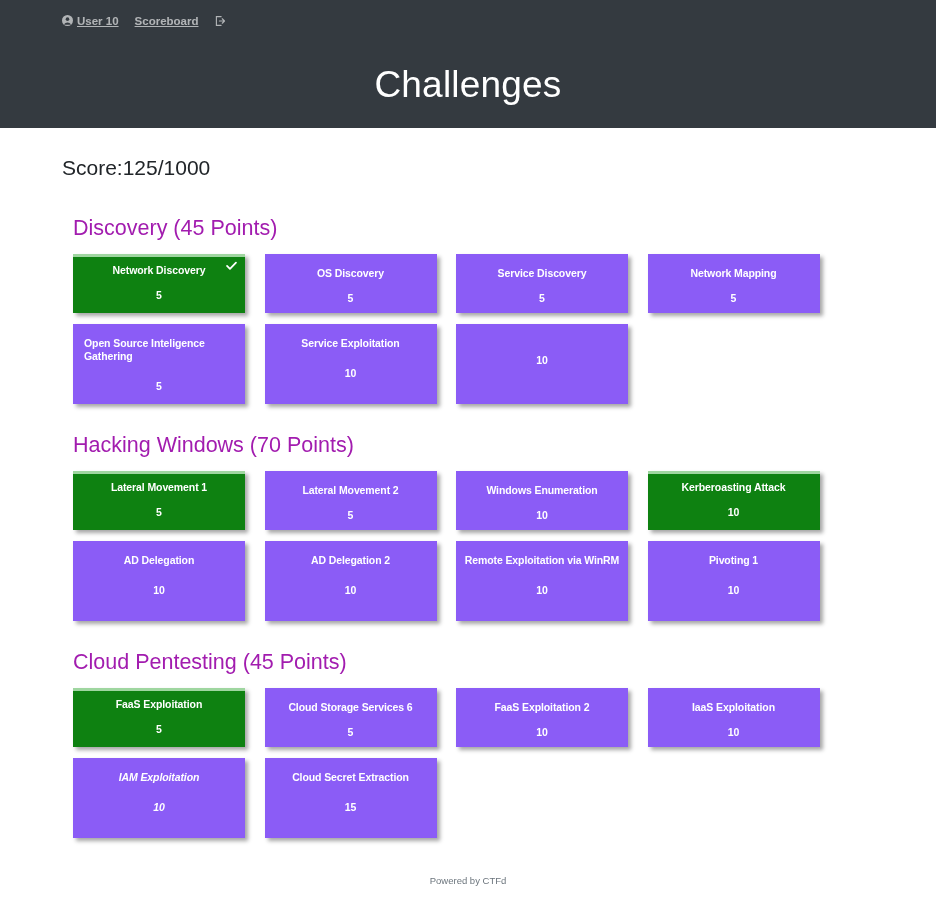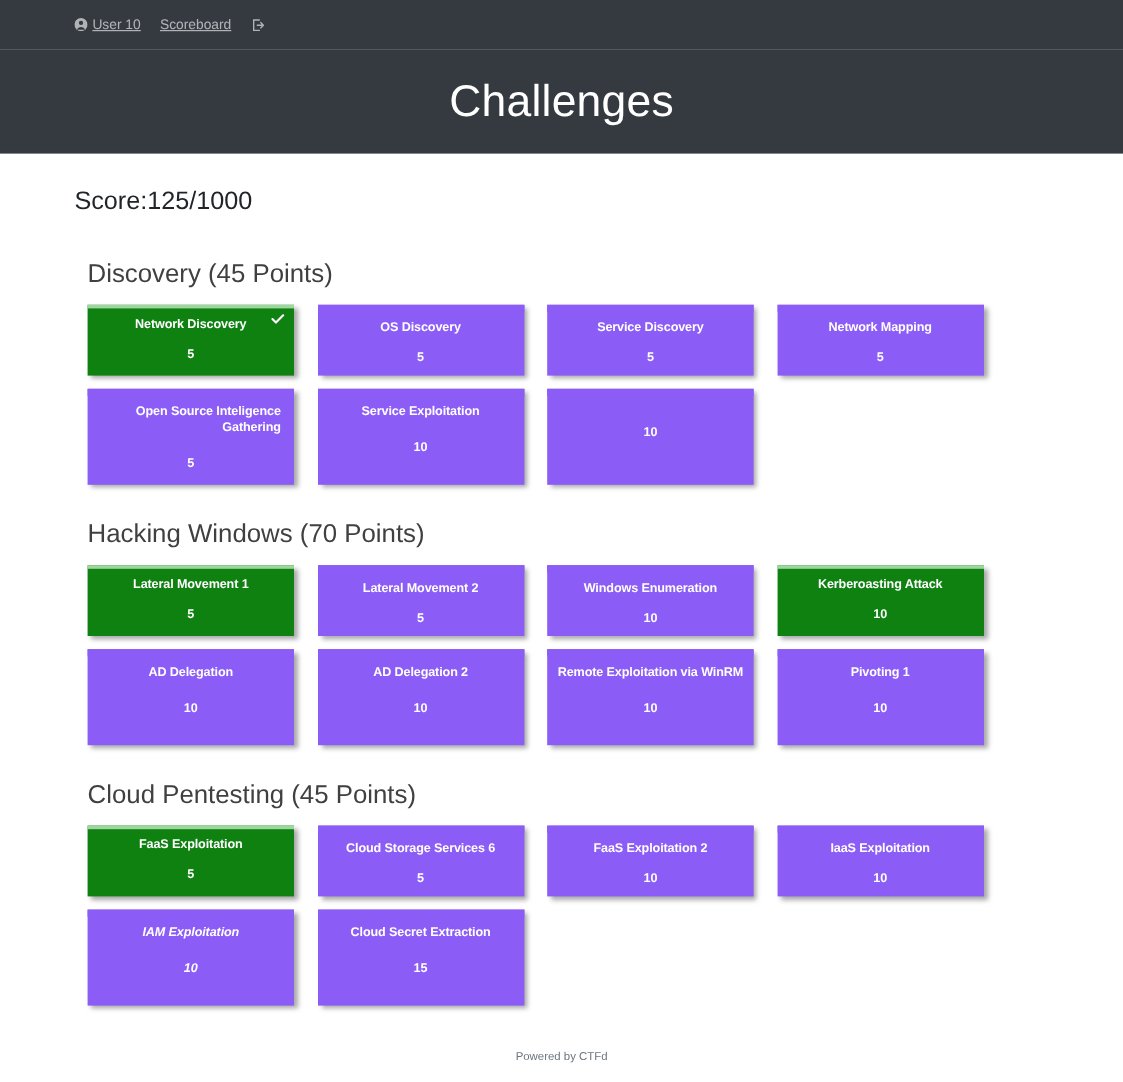--- a/index.html
+++ b/index.html
@@ -31,21 +31,21 @@
     white-space: nowrap;
   }
   .nav-right {
     display: flex;
     align-items: center;
     gap: 16px;
   }
   .nav-link {
     color: rgba(255,255,255,0.62);
     font-size: 11.5px;
-    font-weight: 400;
+    font-weight: 700;
     display: flex;
     align-items: center;
     gap: 4px;
     white-space: nowrap;
   }
   .nav-icon { display: inline-block; line-height: 0; }
   .nav-icon svg { display: block; }
 
   
   .jumbotron {
@@ -71,21 +71,21 @@
     color: #212529;
   }
 
   
   .content { padding: 0 0 0 73px; }
   .category { margin-top: 29px; }
   .category.first { margin-top: 36px; }
   .category-title {
     font-size: 21.5px;
     font-weight: 400;
-    color: #404040;
+    color: #a21caf;
     margin: 0 12px 13px 0;
   }
 
   .card-grid {
     display: flex;
     flex-wrap: wrap;
     width: 790px;
   }
   .card-slot {
     width: 191.5px;
@@ -114,21 +114,21 @@
     background: #0e8111;
     border-top: 3px solid #9fd6a0;
   }
   .chal-card.tall {
     height: 80px;
   }
   .chal-name {
     font-size: 10.5px;
     font-weight: 700;
     line-height: 13px;
-    text-align: right;
+    text-align: left;
     white-space: nowrap;
     letter-spacing: -0.1px;
   }
   .chal-name.two-line { white-space: normal; }
   .chal-value {
     font-size: 10.5px;
     font-weight: 700;
     margin-top: 12px;
   }
   .chal-card.tall .chal-value { margin-top: 17px; }

